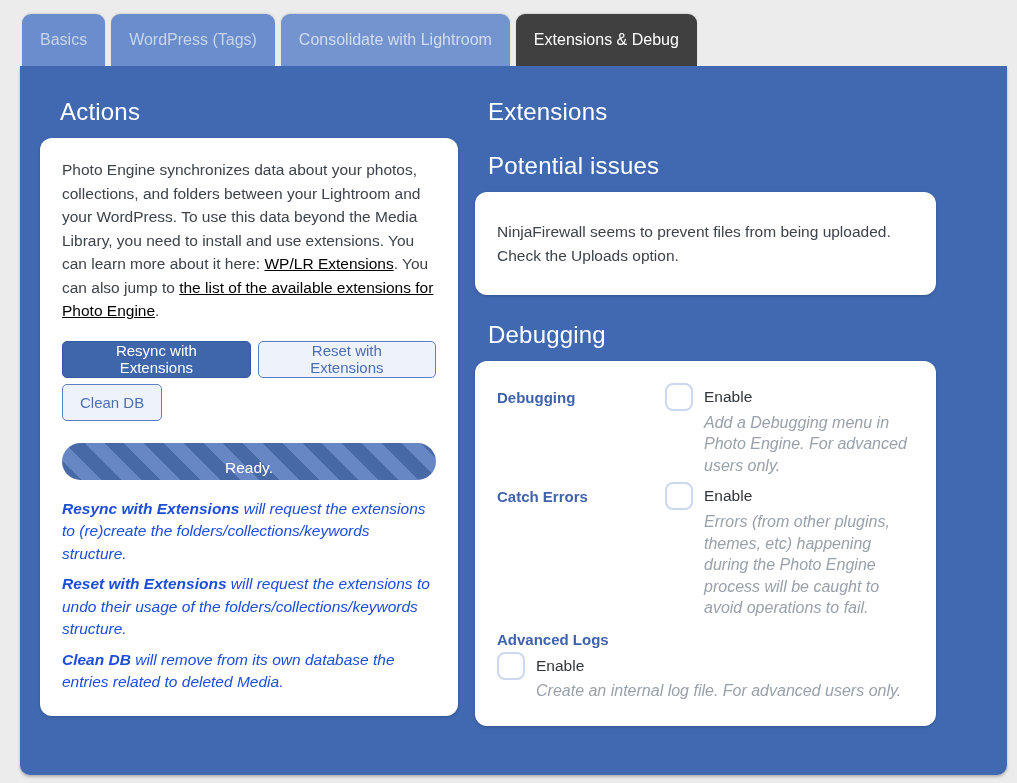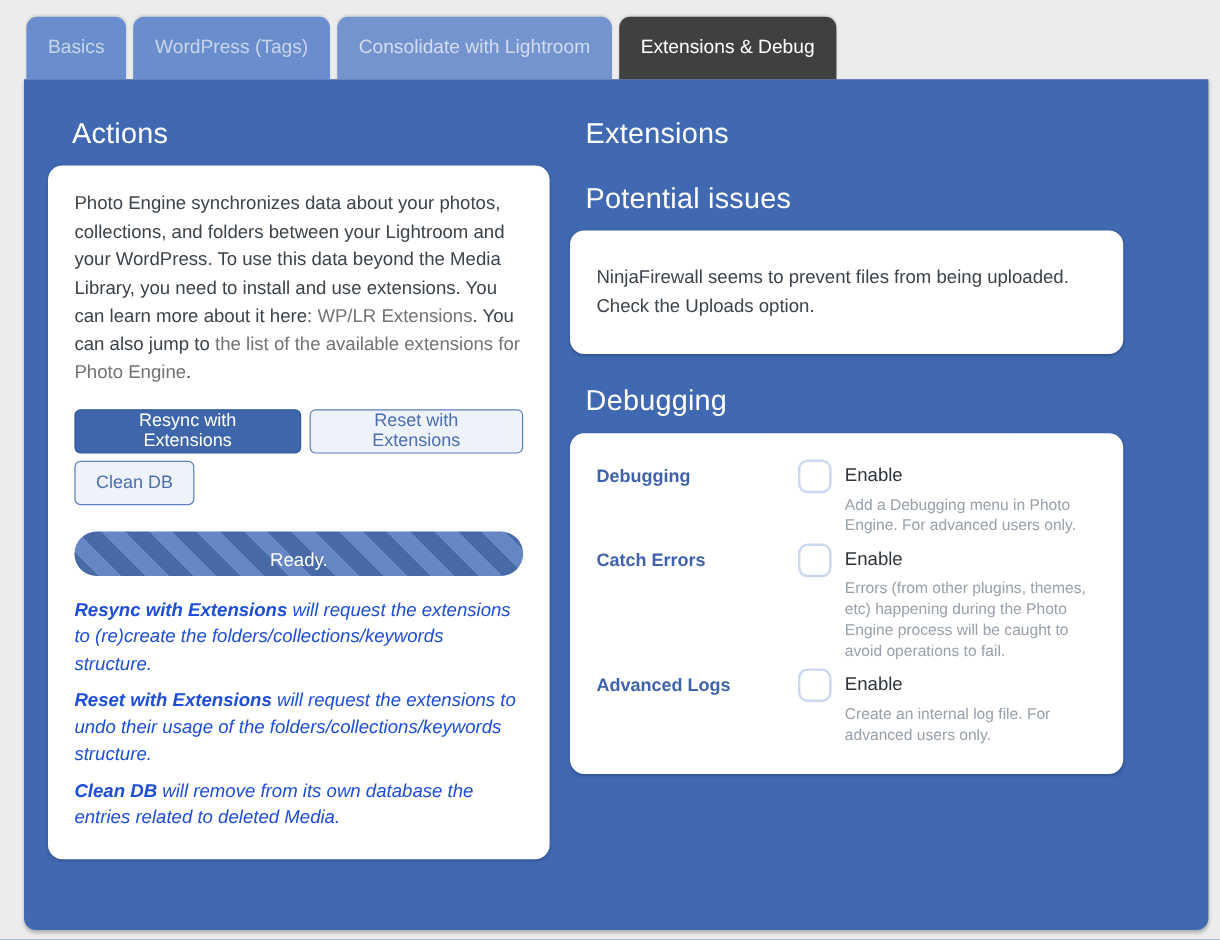--- a/index.html
+++ b/index.html
@@ -44,21 +44,21 @@
   .card{
     background:#ffffff;border-radius:12px;
     box-shadow:0 1px 3px rgba(0,0,0,.22);
     color:#3c434a;font-size:15.5px;line-height:1.52;
     box-sizing:border-box;
   }
   .card p{margin:0;}
 
   
   .card.actions{padding:20px 22px 22px;}
-  a.link{color:#737373;cursor:pointer;}
+  a.link{color:#000000;text-decoration:underline;cursor:pointer;}
   .btn-row{display:flex;gap:7px;margin-top:18px;}
   .btn-row + .btn-row{margin-top:6px;}
   .btn{
     font-family:"Liberation Sans", sans-serif;font-size:15px;
     height:37px;padding:0 17px;border-radius:5px;cursor:pointer;
   }
   .btn.primary{background:#3f65ab;border:1px solid #34589d;color:#ffffff;}
   .btn.secondary{background:#eef2fb;border:1px solid #5b7fc0;color:#4a6fb3;}
   .progress{
     margin-top:22px;height:37px;border-radius:19px;
@@ -69,34 +69,34 @@
   .note{font-style:italic;color:#1d4ed8;line-height:1.45;margin-top:8px !important;}
   .note.first{margin-top:18px !important;}
   .note strong{font-weight:700;}
 
   
   .card.extensions{padding:19px 22px;}
   .card.issues{padding:28px 22px;}
 
   .card.debug{padding:22px 22px 24px;}
   .debug-row{display:flex;margin-bottom:6px;}
-  .debug-row:last-child{margin-bottom:0;}
+  .debug-row:last-child{margin-bottom:0;flex-direction:column;}
   .field-label{
     width:168px;flex:none;color:#3f62ad;font-weight:700;
     font-size:15px;padding-top:4px;box-sizing:border-box;
   }
   .control{display:flex;gap:11px;flex:1;}
   .checkbox{
     width:28px;height:28px;flex:none;box-sizing:border-box;
     border:2px solid #ccd8ef;border-radius:8px;background:#ffffff;
     cursor:pointer;
   }
   .control-text{flex:1;}
   .enable{font-size:15.5px;color:#2f353b;margin-top:2px;cursor:default;}
-  .desc{color:#99a1ab;font-size:13px;line-height:1.35;margin-top:3px;}
+  .desc{color:#99a1ab;font-size:16px;line-height:1.35;margin-top:3px;font-style:italic;}
 </style>
 </head>
 <body>
 
 <div class="page">
 
   <div class="tabs">
     <div class="tab inactive">Basics</div>
     <div class="tab inactive">WordPress (Tags)</div>
     <div class="tab inactive lighter">Consolidate with Lightroom</div>

